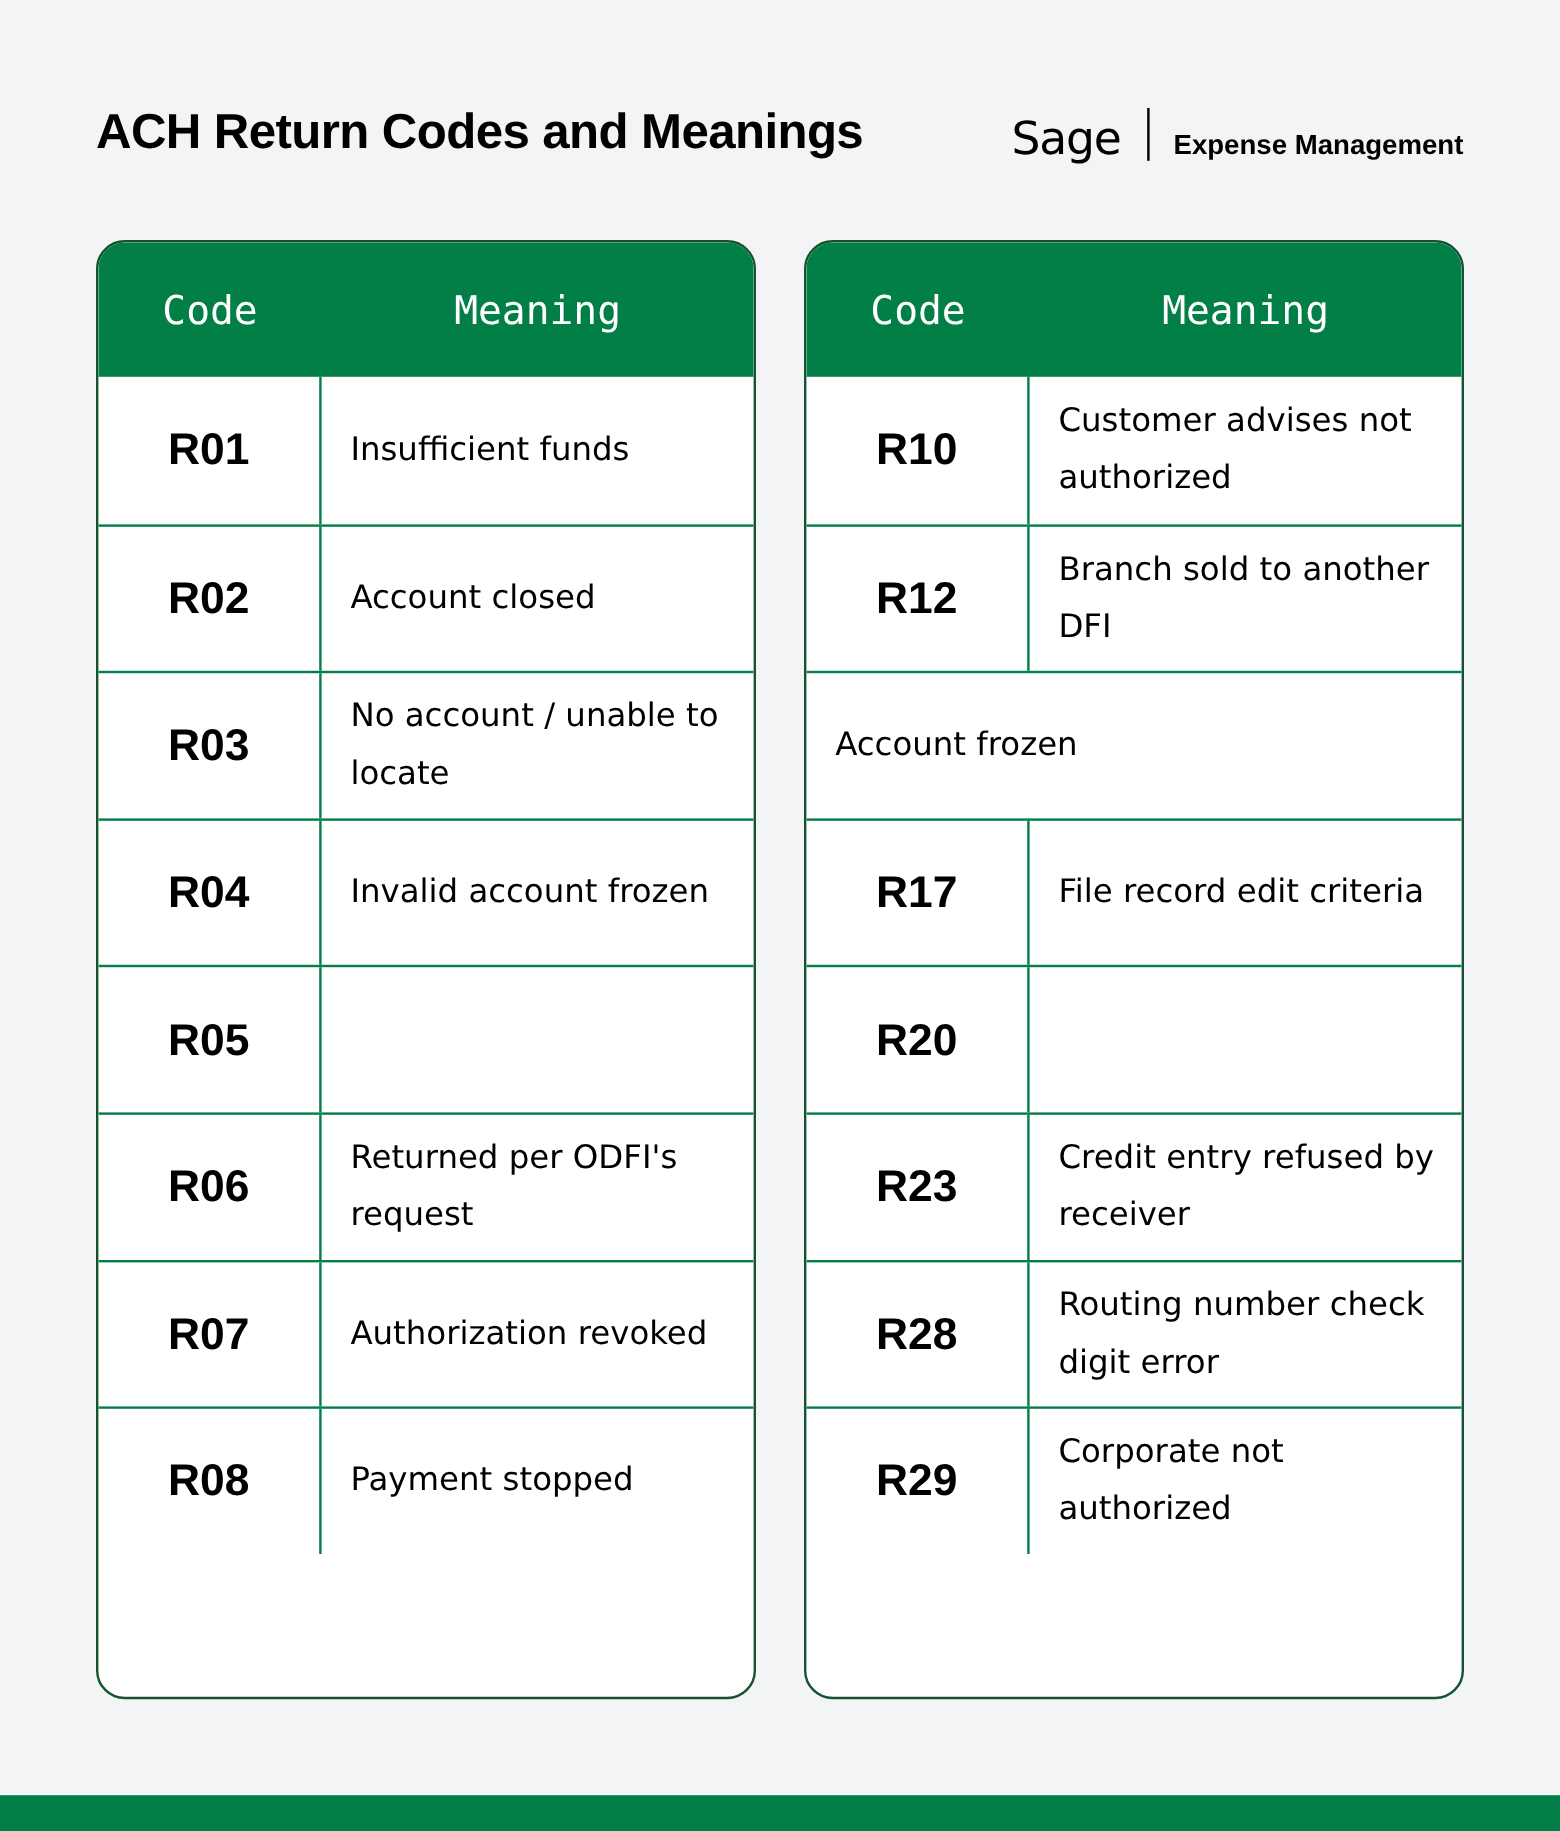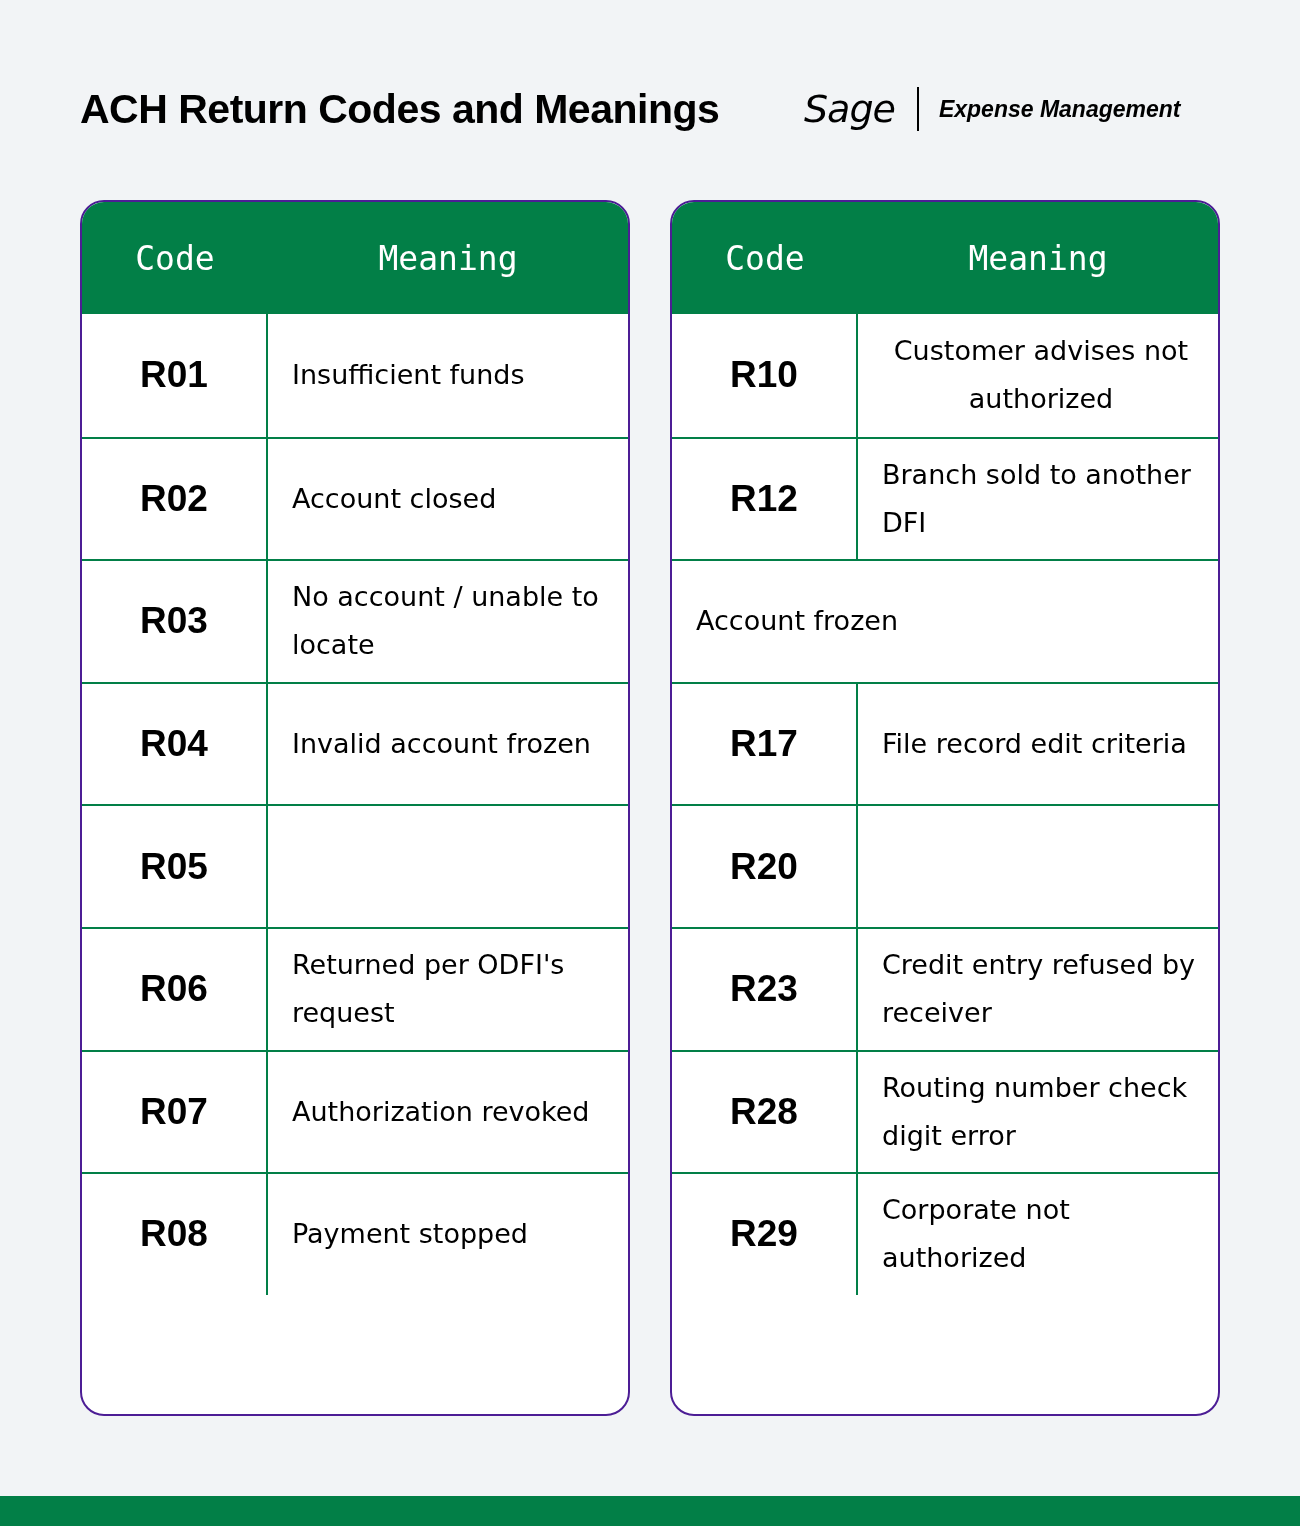--- a/index.html
+++ b/index.html
@@ -7,47 +7,47 @@
     width: 1300px; height: 1526px; position: relative; overflow: hidden;
     background: #f2f4f6;
     font-family: "Liberation Sans", "DejaVu Sans", sans-serif;
     color: #000;
   }
   .title {
     position: absolute; left: 80px; top: 86px;
     font-size: 41px; font-weight: bold; letter-spacing: -0.5px;
   }
   .brand {
-    position: absolute; left: 804px; top: 84px; height: 50px;
-    display: flex; align-items: center; font-style: italic;
+    position: absolute; left: 843px; top: 84px; height: 50px;
+    display: flex; align-items: flex-end;
   }
   .brand-logo {
     font-family: "DejaVu Sans", sans-serif; font-size: 38px; font-weight: normal;
     letter-spacing: -1px; line-height: 1;
   }
   .brand-divider { width: 2px; height: 44px; background: #000; margin: 0 20px 0 22px; }
   .brand-product { font-size: 23px; font-weight: bold; }
 
   .table {
     position: absolute; top: 200px; width: 550px; height: 1216px;
-    border: 2px solid #4c1d95; border-radius: 24px; box-sizing: border-box;
+    border: 2px solid #14532d; border-radius: 24px; box-sizing: border-box;
     background: #fff; overflow: hidden;
   }
   .table.left { left: 80px; }
   .table.right { left: 670px; }
   .thead {
     height: 112px; background: #027f47; display: flex; color: #fff;
     font-family: "DejaVu Sans Mono", monospace; font-size: 33px;
   }
   .thead .th-code { width: 186px; display: flex; align-items: center; justify-content: center; }
   .thead .th-meaning { flex: 1; display: flex; align-items: center; justify-content: center; }
   .row {
     height: 122.6px; display: flex; border-top: 2px solid #027f47; box-sizing: border-box;
   }
-  .row:first-of-type { border-top: none; text-align: center; }
+  .row:first-of-type { border-top: none; }
   .cell-code {
     width: 186px; border-right: 2px solid #027f47; box-sizing: border-box;
     display: flex; align-items: center; justify-content: center;
     font-size: 37px; font-weight: bold;
   }
   .cell-meaning {
     flex: 1; display: flex; align-items: center; padding: 0 18px 0 24px;
     font-family: "DejaVu Sans", sans-serif; font-size: 27px; line-height: 48px;
   }
   .footer-bar {

